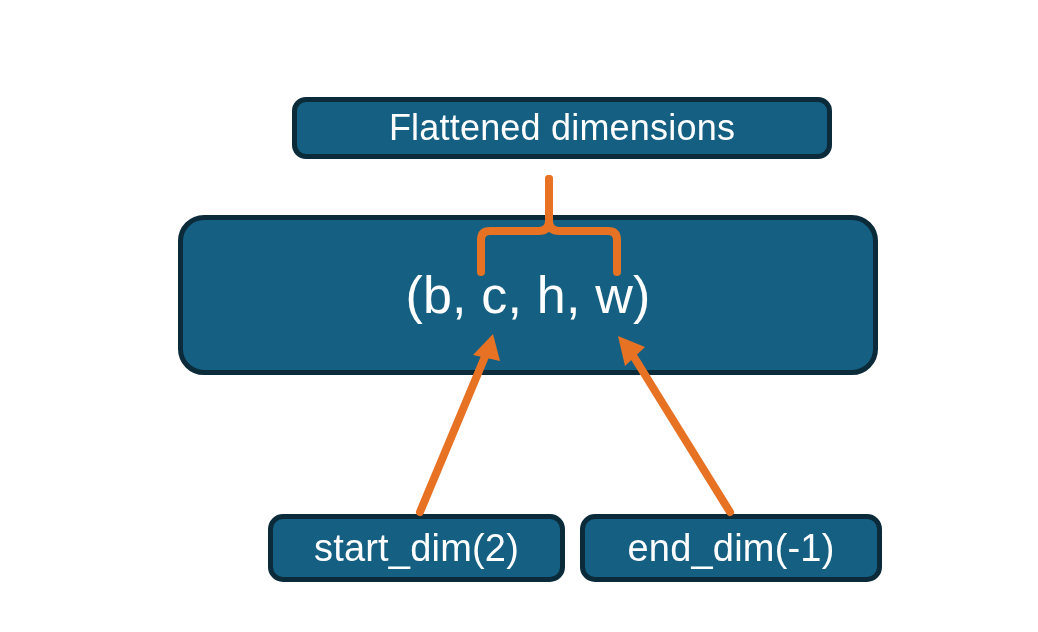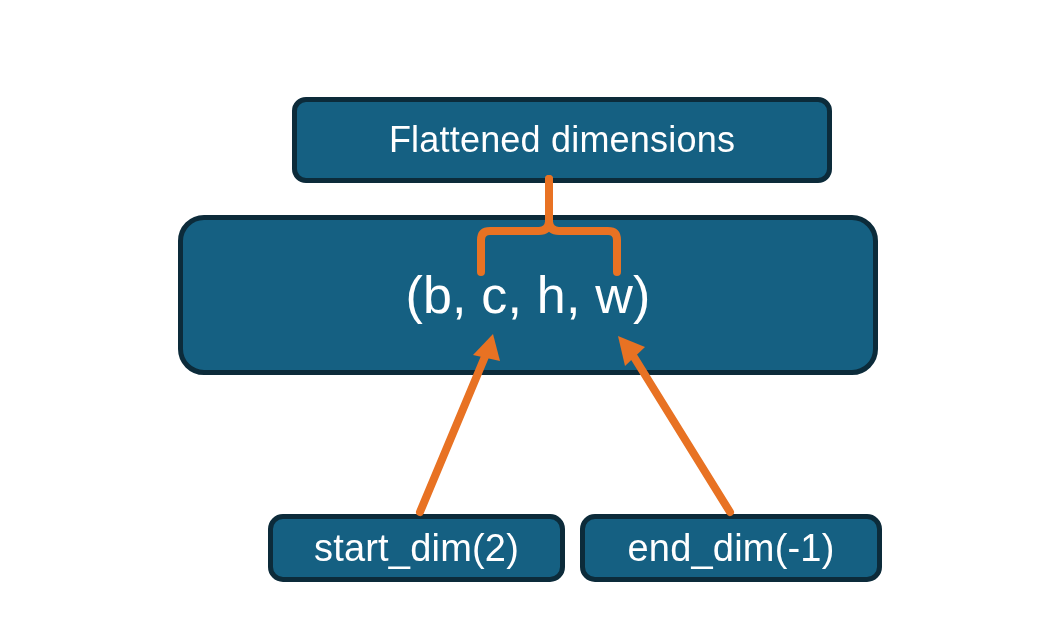--- a/index.html
+++ b/index.html
@@ -34,21 +34,21 @@
     display: block;
     line-height: 1;
     white-space: nowrap;
   }
 
   
   #flattened-box {
     left: 292px;
     top: 97px;
     width: 540px;
-    height: 86px;
+    height: 62px;
     border-radius: 14px;
   }
   #flattened-box .node-label { font-size: 36px; }
 
   
   #tuple-box {
     left: 178px;
     top: 215px;
     width: 700px;
     height: 160px;

